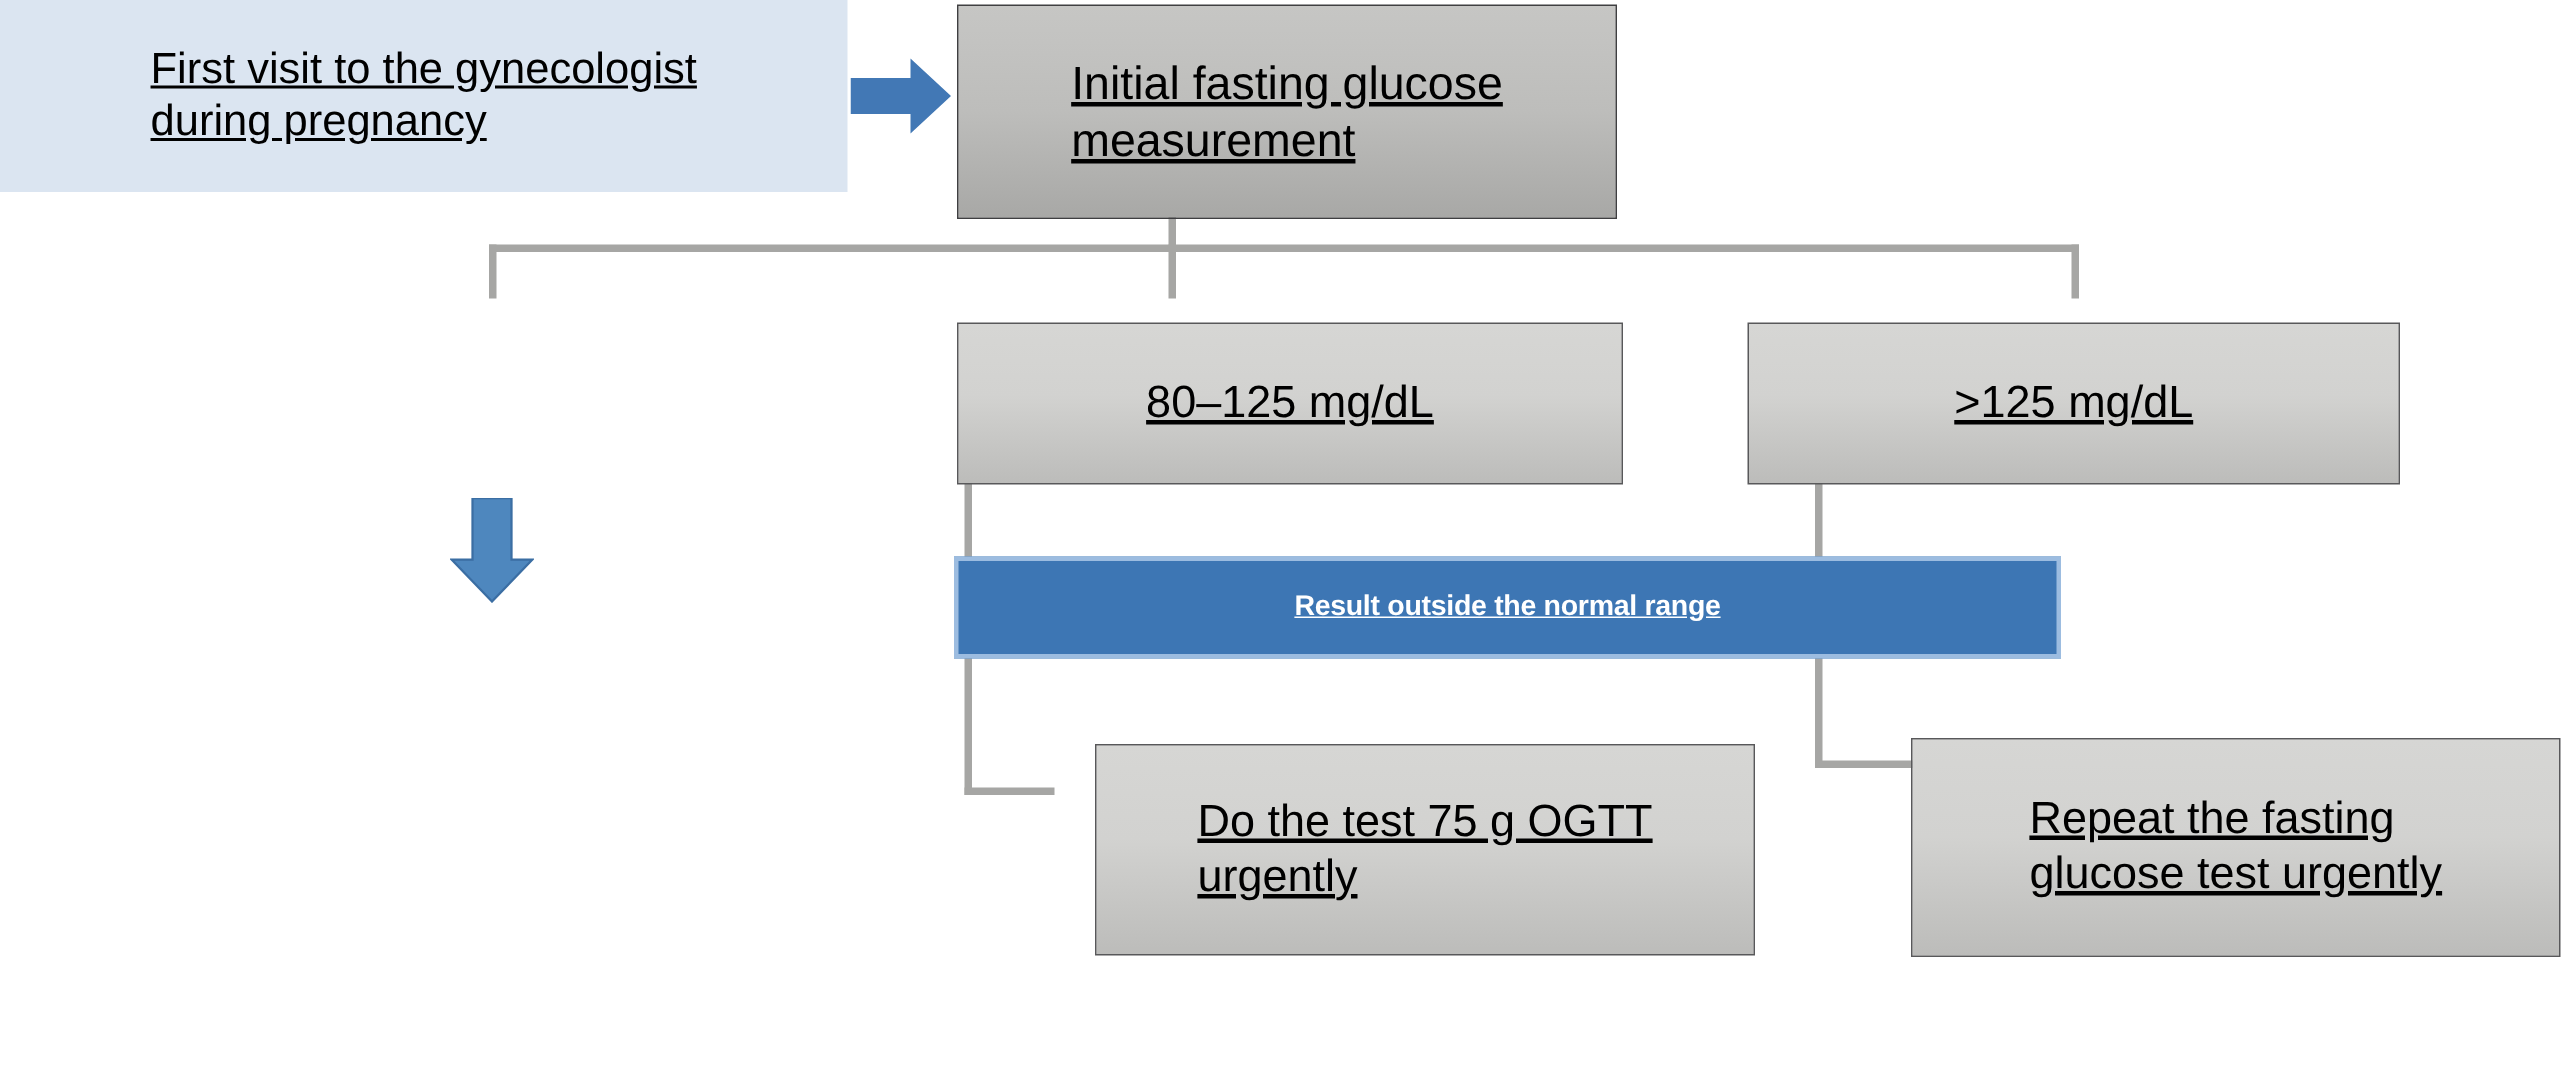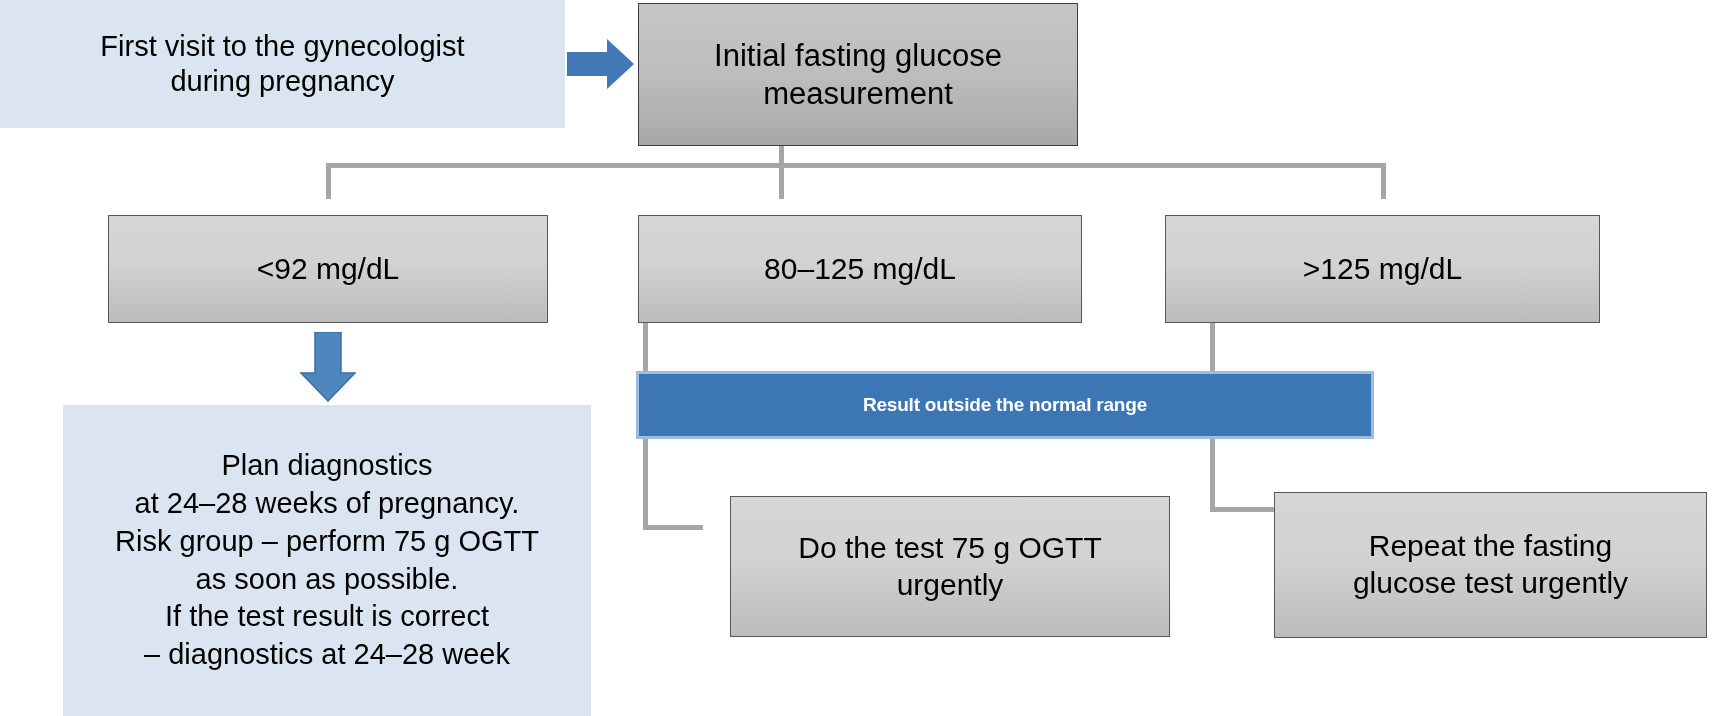--- a/index.html
+++ b/index.html
@@ -18,24 +18,25 @@
     overflow: hidden;
   }
 
   
   .node {
     position: absolute;
     box-sizing: border-box;
     display: flex;
     align-items: center;
     justify-content: center;
-    text-align: center;
+    text-align: left;
     color: #000000;
     line-height: 1.22;
     white-space: pre-line;
+    text-decoration: underline;
   }
 
   .node-blue-light {
     background: #dbe5f1;
     border: none;
     font-size: 29px;
   }
 
   .node-gray {
     background: linear-gradient(to bottom, #d6d6d4 0%, #d2d2d0 45%, #bcbcba 100%);
@@ -103,38 +104,31 @@
 
   <div class="arrow z-arrow" style="left:567px; top:38px; width:68px; height:52px;">
     <svg width="68" height="52" viewBox="0 0 68 52">
       <polygon points="0,14 40,14 40,1 67,26 40,51 40,38 0,38" fill="#4278b5"></polygon>
     </svg>
   </div>
 
   <div class="node node-gray-dark z-nodes" style="left:638px; top:3px; width:440px; height:143px;">Initial fasting glucose
 measurement</div>
 
-  <div class="node node-gray z-nodes" style="left:108px; top:215px; width:440px; height:108px;">&lt;92 mg/dL</div>
 
   <div class="node node-gray z-nodes" style="left:638px; top:215px; width:444px; height:108px;">80–125 mg/dL</div>
 
   <div class="node node-gray z-nodes" style="left:1165px; top:215px; width:435px; height:108px;">&gt;125 mg/dL</div>
 
   <div class="arrow z-arrow" style="left:300px; top:332px; width:56px; height:70px;">
     <svg width="56" height="70" viewBox="0 0 56 70">
       <polygon points="15,0 41,0 41,41 55,41 28,69 1,41 15,41" fill="#4e87be" stroke="#3b6ea3" stroke-width="1.5"></polygon>
     </svg>
   </div>
 
-  <div class="node node-blue-light z-nodes" style="left:63px; top:405px; width:528px; height:311px; line-height:1.30;">Plan diagnostics
-at 24–28 weeks of pregnancy.
-Risk group – perform 75 g OGTT
-as soon as possible.
-If the test result is correct
-– diagnostics at 24–28 week</div>
 
   <div class="node node-accent z-accent" style="left:636px; top:371px; width:738px; height:68px;">Result outside the normal range</div>
 
   <div class="node node-gray z-nodes" style="left:730px; top:496px; width:440px; height:141px;">Do the test 75 g OGTT
 urgently</div>
 
   <div class="node node-gray z-nodes" style="left:1274px; top:492px; width:433px; height:146px;">Repeat the fasting
 glucose test urgently</div>
 
 </div>

